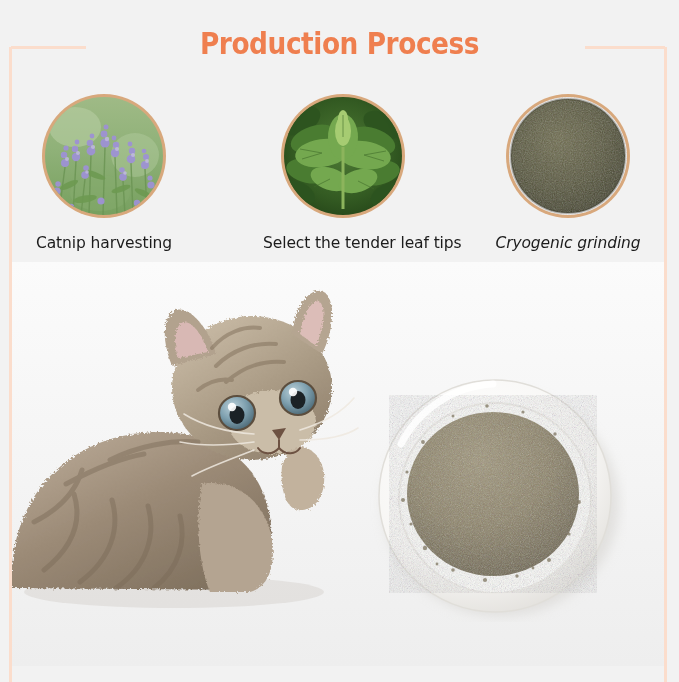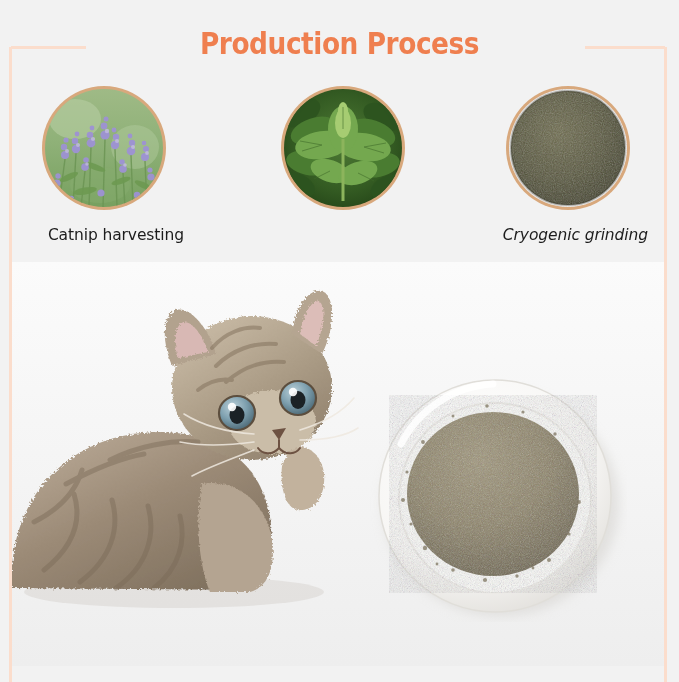--- a/index.html
+++ b/index.html
@@ -39,21 +39,21 @@
     font-size: 30px;
     font-weight: bold;
     letter-spacing: -0.5px;
     color: #ef7f4f;
     transform: scaleX(0.88);
   }
 
   
   .steps { position: absolute; left: 0; top: 86px; width: 679px; height: 170px; }
 
-  .step { position: absolute; top: 0; text-align: right; }
+  .step { position: absolute; top: 8px; text-align: center; }
   .step-0 { left: 24px;  width: 160px; }
   .step-1 { left: 263px; width: 160px; }
   .step-2 { left: 488px; width: 160px; font-style: italic; }
 
   .circle-wrap {
     position: relative;
     width: 124px; height: 124px;
     margin: 0 auto;
   }
   .ring {
@@ -244,20 +244,21 @@
                 <path d="M38 56 L18 62"></path>
               <path d="M80 58 L102 54"></path>
                 <path d="M80 58 L100 64"></path>
               <path d="M59 40 L59 18"></path>
               <path d="M46 82 L30 90"></path>
                 <path d="M74 84 L90 92"></path>
             </g>
           </svg>
         </div>
       </div>
+      <div class="step-label">Select the tender leaf tips</div>
     </div>
 
     <div class="step step-2">
       <div class="circle-wrap">
         <div class="ring"></div>
         <div class="circle">
           <svg viewBox="0 0 118 118" xmlns="http://www.w3.org/2000/svg">
             <defs>
               <radialGradient id="powbg" cx="42%" cy="36%" r="75%">
                 <stop offset="0%" stop-color="#6c6a4c"></stop>

